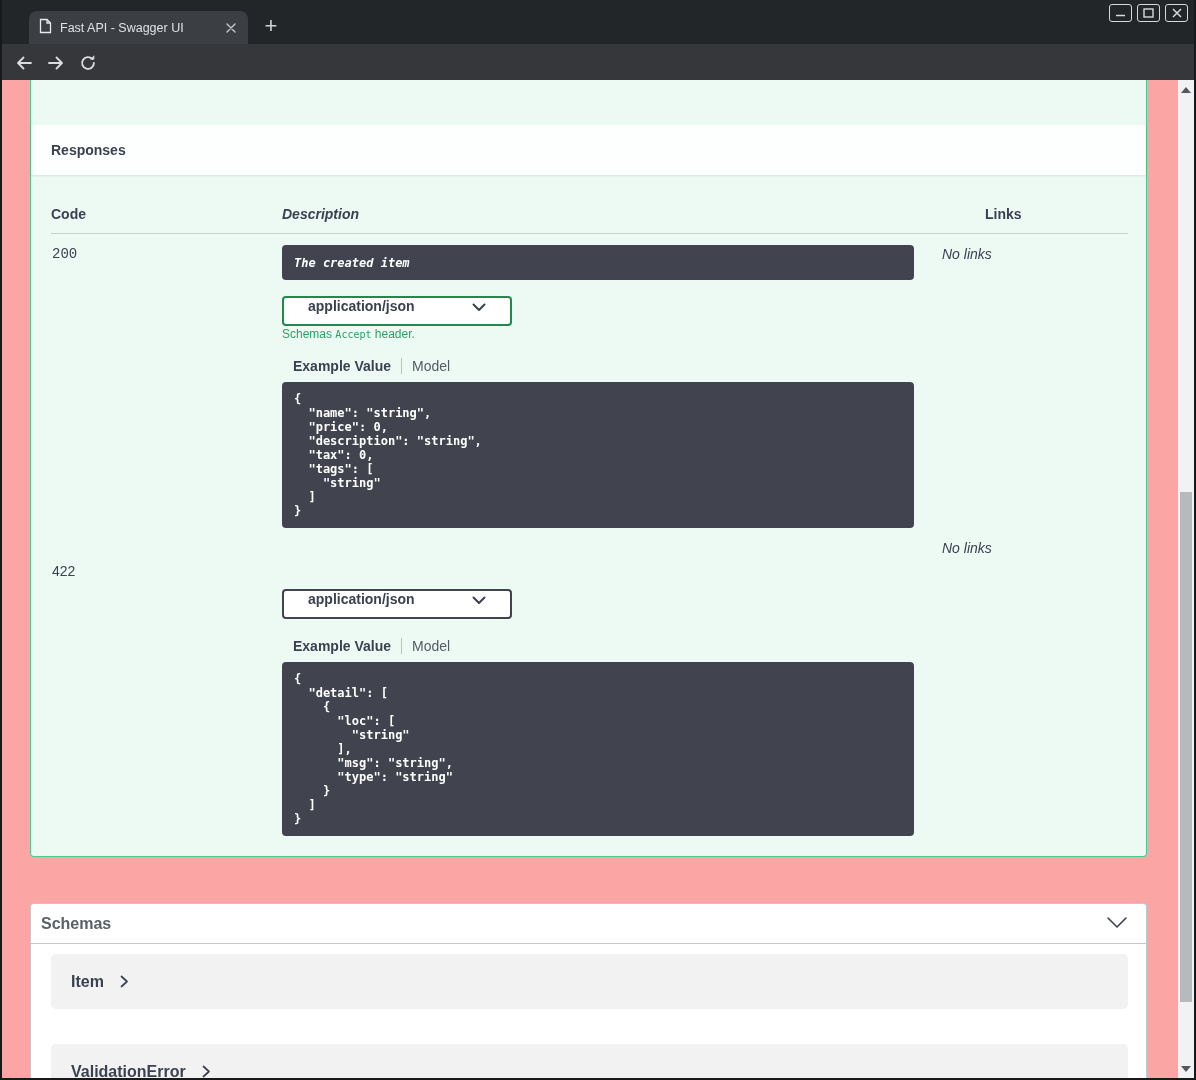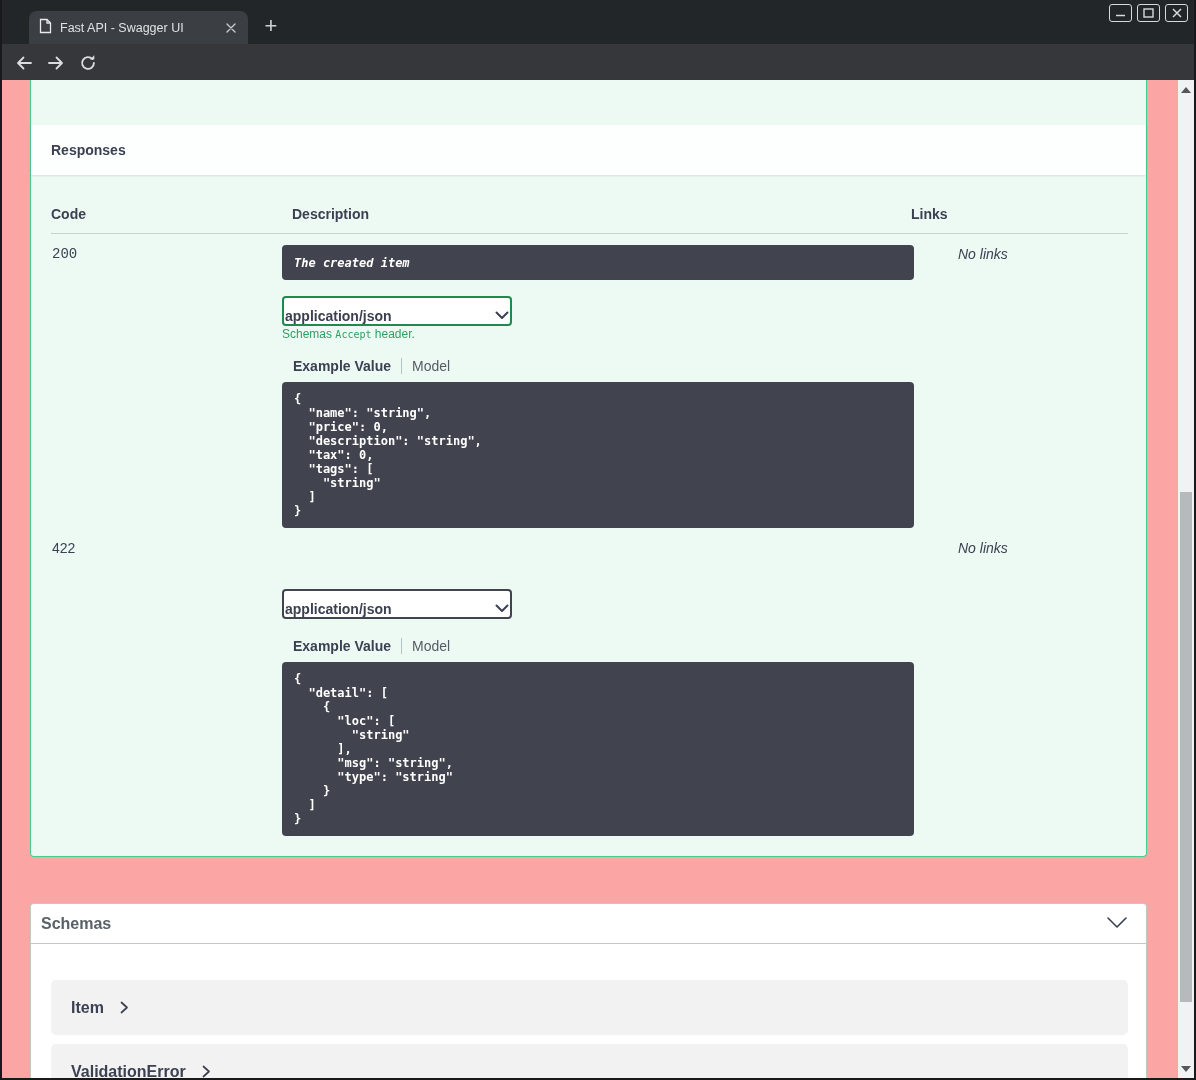--- a/index.html
+++ b/index.html
@@ -26,24 +26,24 @@
   .url .rest{color:#9aa0a6;}
   .tool-icon{position:absolute;top:52px;}
   
   .viewport{position:absolute;left:0;top:80px;width:1196px;height:1000px;background:#fca5a5;overflow:hidden;}
   
   .opblock{position:absolute;left:30px;top:0;width:1117px;height:777px;background:#edfaf4;border:1px solid #49cc90;border-top:none;border-radius:0 0 4px 4px;box-sizing:border-box;}
   .resp-header{position:absolute;left:0;top:45px;width:100%;height:50px;background:rgba(255,255,255,.85);box-shadow:0 1px 2px rgba(0,0,0,.1);line-height:50px;padding-left:20px;box-sizing:border-box;font-size:14px;font-weight:bold;color:#3b4151;}
   .col-head{position:absolute;font-size:14px;font-weight:bold;color:#3b4151;top:126px;}
   .thead-line{position:absolute;left:20px;top:153px;width:1077px;height:1px;background:rgba(59,65,81,.22);}
   .code-cell{position:absolute;left:21px;font-size:14px;color:#3b4151;}
-  .nolinks{position:absolute;left:911px;font-size:14px;font-style:italic;color:#3b4151;margin-left:16px;}
+  .nolinks{position:absolute;left:911px;font-size:14px;font-style:italic;color:#3b4151;}
   .md-box{position:absolute;left:251px;width:632px;height:35px;background:#41444e;border-radius:4px;display:flex;align-items:center;padding-left:12px;box-sizing:border-box;}
   .md-box span{color:#fff;font-family:"DejaVu Sans Mono",monospace;font-size:12px;font-weight:bold;font-style:italic;}
-  .media-select{position:absolute;left:251px;width:230px;height:30px;background:#fff;border-radius:4px;display:flex;align-items:flex-end;justify-content:space-between;padding:0 1px;box-sizing:border-box;cursor:pointer;}
+  .media-select{position:absolute;left:251px;width:230px;height:30px;background:#fff;border-radius:4px;display:flex;align-items:flex-start;justify-content:space-between;padding:0 24px;box-sizing:border-box;cursor:pointer;}
   .media-select.accept{border:2px solid #1f8a4d;}
   .media-select.plain{border:2px solid #41444e;}
   .media-select .val{font-size:14px;font-weight:bold;color:#3b4151;}
   .accept-note{position:absolute;left:251px;font-size:12px;color:#2f9e63;}
   .accept-note span{white-space:pre;}
   .accept-note .mono{font-family:"DejaVu Sans Mono",monospace;font-size:10px;}
   .tabs{position:absolute;left:262px;display:flex;align-items:flex-start;height:18px;}
   .tab-example{font-size:14px;font-weight:bold;color:#3b4151;cursor:pointer;}
   .tab-sep{width:1px;height:16px;background:rgba(59,65,81,.3);margin:0 10px;}
   .tab-model{font-size:14px;color:#555b63;cursor:pointer;}
@@ -151,22 +151,22 @@
         </svg>
     </span>
   </div>
 
   <div class="viewport">
 
     <div class="opblock">
       <div class="resp-header">Responses</div>
 
       <span class="col-head" style="left:20px;">Code</span>
-      <span class="col-head" style="left:261px;">Description</span>
-      <span class="col-head" style="left:880px;">Links</span>
+      <span class="col-head" style="left:251px;font-style:italic;">Description</span>
+      <span class="col-head" style="left:954px;">Links</span>
       <div class="thead-line"></div>
 
       <span class="code-cell" style="top:166px;font-family:Liberation Mono, monospace;">200</span>
       <span class="nolinks" style="top:166px;">No links</span>
 
       <div class="md-box" style="top:165px;">
         <span>The created item</span>
       </div>
 
       <div class="media-select accept" style="top:216px;">
@@ -190,21 +190,21 @@
   "name": "string",
   "price": 0,
   "description": "string",
   "tax": 0,
   "tags": [
     "string"
   ]
 }</pre>
       </div>
 
-      <span class="code-cell" style="top:460px;text-align:right;">422</span>
+      <span class="code-cell" style="top:483px;text-align:right;">422</span>
       <span class="nolinks" style="top:460px;">No links</span>
 
 
       <div class="media-select plain" style="top:509px;">
         <span class="val">application/json</span>
         <span>
           <svg width="14" height="9" viewBox="0 0 14 9">
               <path d="M1.5 1.5 L7 7 L12.5 1.5" fill="none" stroke="#3b4151" stroke-width="2" stroke-linecap="round" stroke-linejoin="round"></path>
             </svg>
         </span>
@@ -233,21 +233,21 @@
 
     <div class="schemas">
       <div class="schemas-header">
         <span class="schemas-title">Schemas</span>
         <span>
           <svg width="22" height="13" viewBox="0 0 22 13">
               <path d="M2 2 L11 11 L20 2" fill="none" stroke="#3b4151" stroke-width="1.6" stroke-linecap="round" stroke-linejoin="round"></path>
             </svg>
         </span>
       </div>
-      <div class="model-box" style="top:76px;">
+      <div class="model-box" style="top:50px;">
         <span class="model-name">Item</span>
         <svg width="9" height="13" viewBox="0 0 9 13">
             <path d="M1.5 1.5 L7 6.5 L1.5 11.5" fill="none" stroke="#3b4151" stroke-width="1.7" stroke-linecap="round" stroke-linejoin="round"></path>
           </svg>
       </div>
       <div class="model-box" style="top:140px;">
         <span class="model-name">ValidationError</span>
         <svg width="9" height="13" viewBox="0 0 9 13">
             <path d="M1.5 1.5 L7 6.5 L1.5 11.5" fill="none" stroke="#3b4151" stroke-width="1.7" stroke-linecap="round" stroke-linejoin="round"></path>
           </svg>

